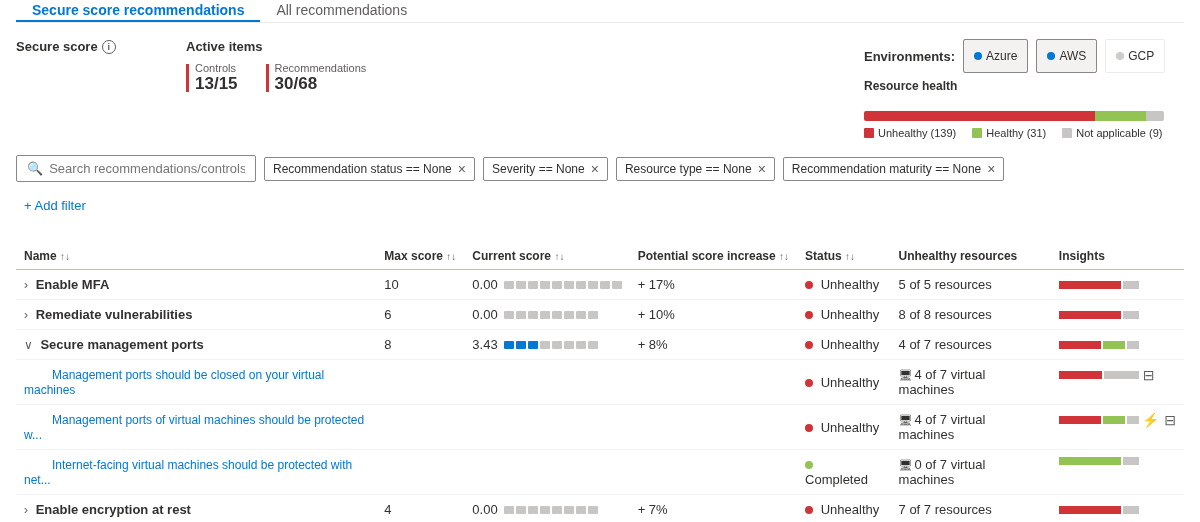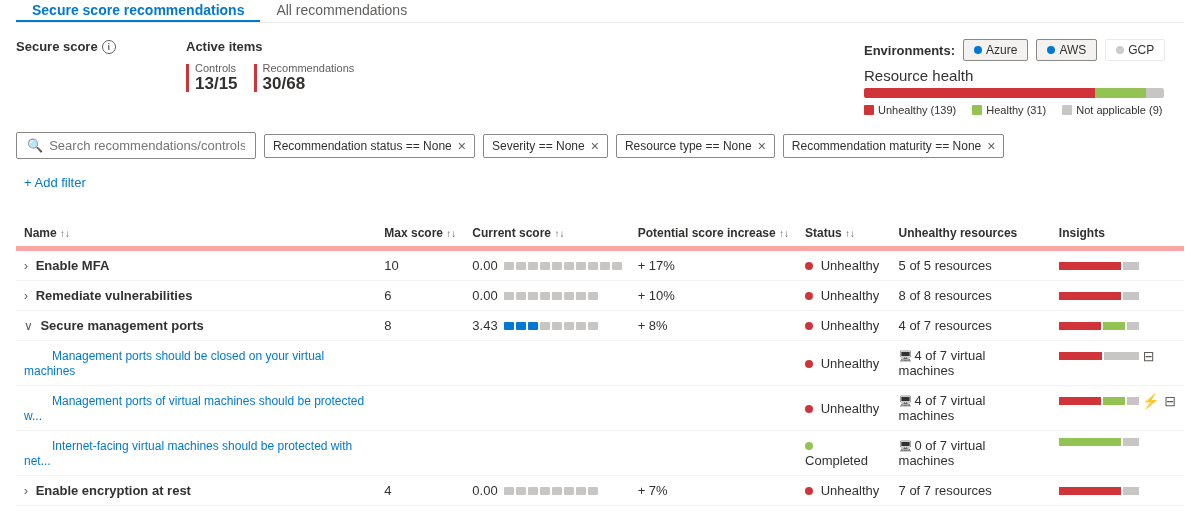--- a/index.html
+++ b/index.html
@@ -17,58 +17,58 @@
     
     .secure-score-block { min-width: 130px; text-align: right; }
     .secure-score-label { font-size: 13px; font-weight: 600; display: flex; align-items: center; gap: 4px; margin-bottom: 8px; }
     .info-icon { width: 14px; height: 14px; border-radius: 50%; border: 1px solid #605e5c; display: inline-flex; align-items: center; justify-content: center; font-size: 9px; cursor: pointer; color: #605e5c; }
     .score-display { display: flex; align-items: center; gap: 8px; }
     .shield-icon { width: 36px; height: 36px; }
     .score-value { font-size: 28px; font-weight: 600; }
     
     .active-items-block { min-width: 200px; }
     .active-items-label { font-size: 13px; font-weight: 600; margin-bottom: 8px; }
-    .items-row { display: flex; gap: 16px; }
+    .items-row { display: flex; gap: 28px; }
     .item-stat { display: flex; align-items: center; gap: 6px; }
     .red-bar { width: 3px; height: 28px; background: #d13438; }
     .item-stat-content { }
     .item-stat-label { font-size: 11px; color: #605e5c; }
     .item-stat-value { font-size: 17px; font-weight: 600; }
     
     .environments-block { margin-left: auto; min-width: 320px; }
     .env-row { display: flex; align-items: center; gap: 8px; margin-bottom: 6px; }
     .env-label { font-size: 13px; font-weight: 600; }
-    .env-button { display: flex; align-items: center; gap: 4px; padding: 3px 10px; border: 1px solid #edebe9; border-radius: 2px; cursor: pointer; font-size: 12px; background: #fff; }
+    .env-button { display: flex; align-items: center; gap: 4px; padding: 9px 10px; border: 1px solid #edebe9; border-radius: 2px; cursor: pointer; font-size: 12px; background: #fff; }
     .env-button.active { background: #f3f2f1; border-color: #8a8886; }
     .env-dot { width: 8px; height: 8px; border-radius: 50%; }
     .env-dot.azure { background: #0078d4; }
     .env-dot.aws { background: #0078d4; }
     .env-dot.gcp { background: #ccc; }
     
-    .resource-health-label { font-size: 15px; font-weight: 400; margin-bottom: 4px; }
+    .resource-health-label { font-size: 12px; font-weight: 700; margin-bottom: 18px; }
     .health-bar-container { display: flex; height: 10px; width: 300px; border-radius: 2px; overflow: hidden; margin-bottom: 6px; }
     .health-bar-red { background: #d13438; }
     .health-bar-green { background: #92c353; }
     .health-bar-gray { background: #c8c6c4; }
     .health-legend { display: flex; gap: 16px; font-size: 11px; }
     .legend-item { display: flex; align-items: center; gap: 4px; }
     .legend-dot { width: 10px; height: 10px; border-radius: 1px; }
     
     
     .filter-row { display: flex; align-items: center; gap: 8px; margin-bottom: 12px; flex-wrap: wrap; }
     .search-box { display: flex; align-items: center; gap: 6px; border: 1px solid #8a8886; border-radius: 2px; padding: 5px 10px; width: 240px; }
     .search-box input { border: none; outline: none; font-size: 13px; width: 100%; color: #323130; }
     .filter-tag { display: flex; align-items: center; gap: 4px; border: 1px solid #8a8886; border-radius: 2px; padding: 4px 8px; font-size: 12px; background: #fff; cursor: pointer; }
     .filter-tag .close-btn { cursor: pointer; color: #605e5c; font-size: 14px; line-height: 1; margin-left: 2px; }
     .add-filter-btn { display: flex; align-items: center; gap: 4px; color: #0078d4; cursor: pointer; padding: 4px 8px; font-size: 13px; }
     
     
     .table-container { width: 100%; }
     table { width: 100%; border-collapse: collapse; }
-    thead th { font-size: 12px; font-weight: 600; color: #323130; padding: 6px 8px; text-align: left; border-bottom: 5px solid #fca5a5; white-space: nowrap; }
+    thead th { font-size: 12px; font-weight: 600; color: #323130; padding: 6px 8px; text-align: left; border-bottom: 1px solid #fca5a5; white-space: nowrap; }
     .sort-icon { font-size: 10px; color: #605e5c; cursor: pointer; }
     tbody tr { border-bottom: 1px solid #f3f2f1; }
     tbody td { padding: 7px 8px; font-size: 13px; vertical-align: middle; }
     
     .row-expander { cursor: pointer; margin-right: 4px; font-size: 12px; color: #605e5c; }
     .row-name { font-weight: 600; }
     .sub-row-name { color: #0078d4; cursor: pointer; font-weight: normal; padding-left: 28px; font-size: 12px; }
     
     .score-bar { display: flex; gap: 2px; align-items: center; }
     .bar-segment { width: 10px; height: 8px; border-radius: 1px; }

